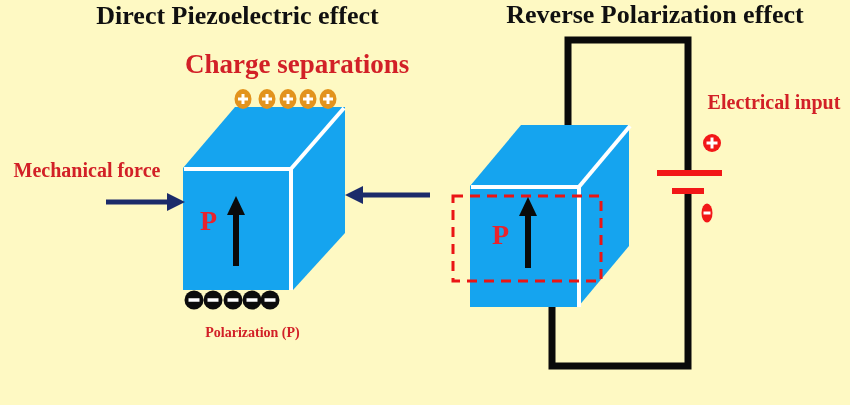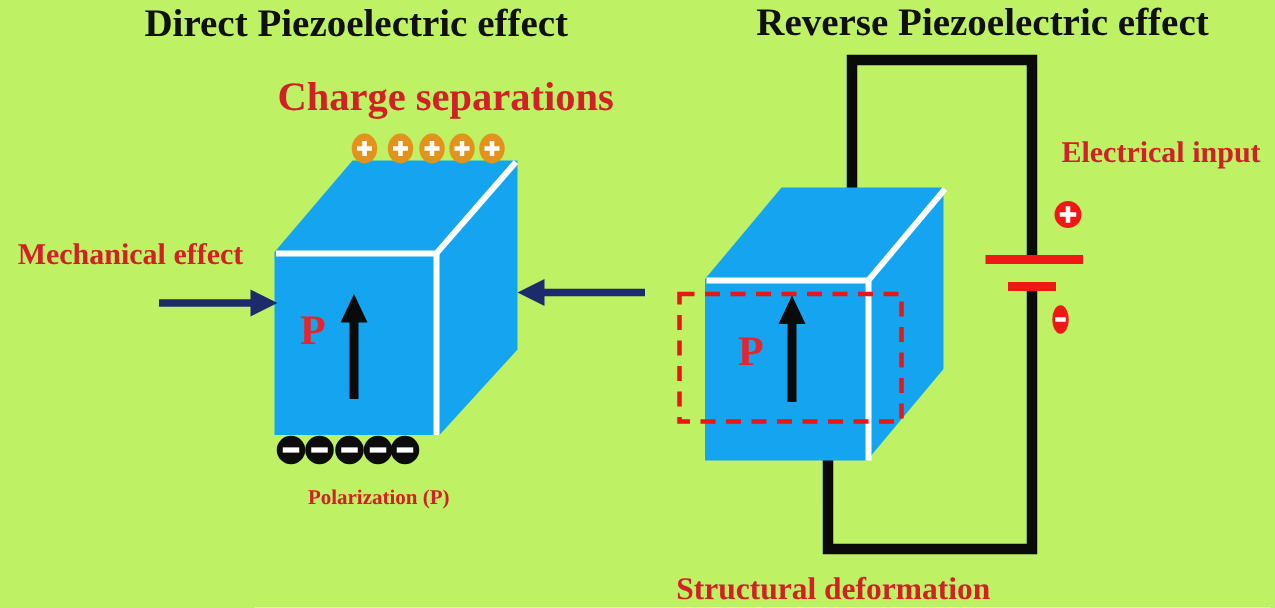--- a/index.html
+++ b/index.html
@@ -1,19 +1,19 @@
 <!DOCTYPE html>
 <html><head>
 <meta charset="utf-8">
 <style>
   html,body{margin:0;padding:0;background:#ffffff;}
   #stage{
     position:relative;
     width:850px;height:405px;
-    background:#bef264;
+    background:#fef9c3;
     overflow:hidden;
     font-family:"Liberation Serif",serif;
   }
   #stage svg{position:absolute;left:0;top:0;}
   .txt{position:absolute;line-height:1.05;white-space:nowrap;}
   .title{
     font-weight:bold;font-size:26px;color:#101010;
     text-align:center;
   }
   .rlabel{
@@ -127,28 +127,27 @@
       <line x1="712" y1="137.5" x2="712" y2="148.5" stroke="#fff" stroke-width="3"></line>
     </g>
     <g>
       <ellipse cx="707" cy="213" rx="5.5" ry="9.5" fill="#f21717"></ellipse>
       <line x1="703.5" y1="213" x2="710.5" y2="213" stroke="#fff" stroke-width="3"></line>
     </g>
   </svg>
 
   <div class="txt title" style="left:55px;top:2px;width:365px;">Direct Piezoelectric effect</div>
 
-  <div class="txt title" style="left:470px;top:1px;width:370px;">Reverse Piezoelectric effect</div>
+  <div class="txt title" style="left:470px;top:1px;width:370px;">Reverse Polarization effect</div>
 
   <div class="txt rlabel" style="left:185px;top:50px;width:195px;font-size:27px;">Charge separations</div>
 
-  <div class="txt rlabel" style="left:2px;top:160px;width:170px;font-size:20px;">Mechanical effect</div>
+  <div class="txt rlabel" style="left:2px;top:160px;width:170px;font-size:20px;">Mechanical force</div>
 
   <div class="txt rlabel" style="left:150px;top:326px;width:205px;font-size:14px;">Polarization (P)</div>
 
   <div class="txt rlabel" style="left:695px;top:92px;width:158px;font-size:20px;">Electrical input</div>
 
-  <div class="txt rlabel" style="left:428px;top:381px;width:255px;font-size:21px;">Structural deformation</div>
 
   <div class="txt plabel" style="left:200px;top:207px;">P</div>
 
   <div class="txt plabel" style="left:492px;top:221px;">P</div>
 </div>
 
 </body></html>

